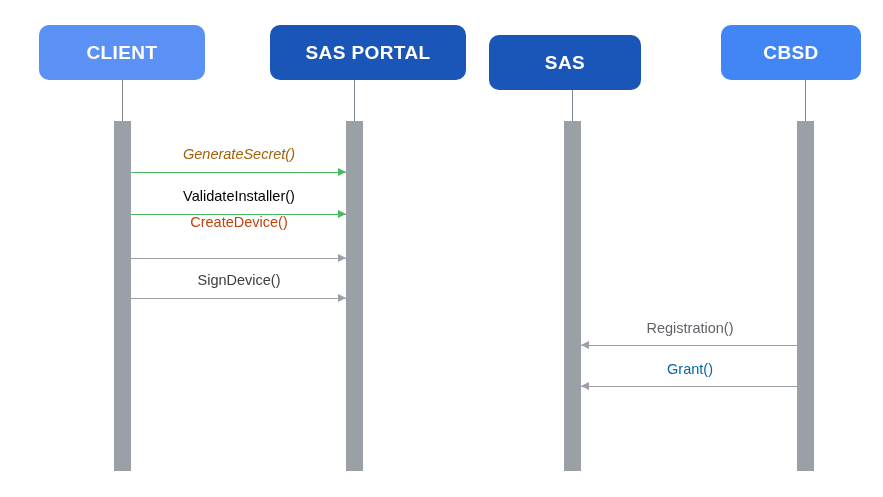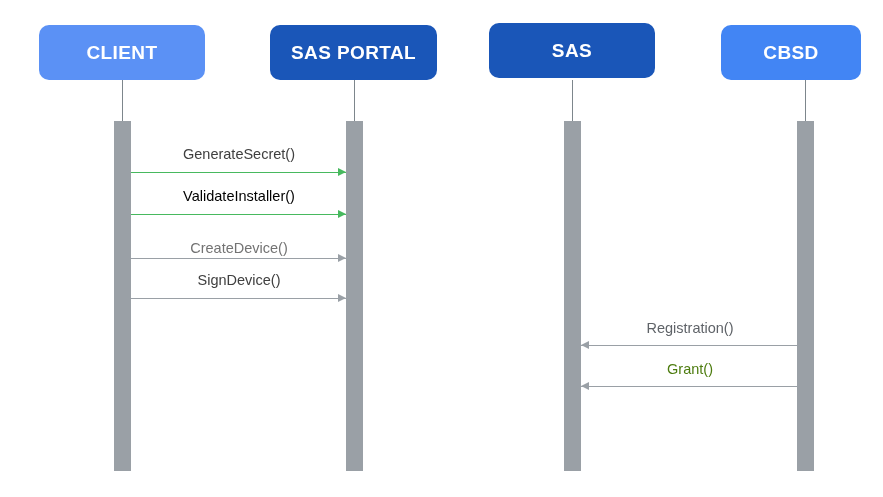--- a/index.html
+++ b/index.html
@@ -86,43 +86,43 @@
       <div class="activation-bar" style="left: 327px; top: 121px; height: 350px;"></div>
       <div class="lifeline-stem" style="left: 553px; top: 80px; height: 41px;"></div>
       <div class="activation-bar" style="left: 545px; top: 121px; height: 350px;"></div>
       <div class="lifeline-stem" style="left: 786px; top: 80px; height: 41px;"></div>
       <div class="activation-bar" style="left: 778px; top: 121px; height: 350px;"></div>
     </div>
   <div id="layer-boxes">
       <div class="participant-box" style="left: 20px; top: 25px; width: 166px; height: 55px; background: rgb(91, 145, 245);">
         <span>CLIENT</span>
       </div>
-      <div class="participant-box" style="left: 251px; top: 25px; width: 167px; height: 55px; background: rgb(26, 86, 184);">
+      <div class="participant-box" style="left: 251px; top: 25px; width: 196px; height: 55px; background: rgb(26, 86, 184);">
         <span>SAS PORTAL</span>
       </div>
-      <div class="participant-box" style="left: 470px; top: 23px; width: 166px; height: 55px; background: rgb(26, 86, 184);">
+      <div class="participant-box" style="left: 470px; top: 35px; width: 152px; height: 55px; background: rgb(26, 86, 184);">
         <span>SAS</span>
       </div>
       <div class="participant-box" style="left: 702px; top: 25px; width: 140px; height: 55px; background: rgb(66, 133, 244);">
         <span>CBSD</span>
       </div>
     </div>
   <div id="layer-messages">
       <div class="msg-line green" style="left: 112px; top: 172px; width: 215px; background: rgb(71, 185, 94);"></div>
       <div class="arrow-head right green" style="top: 168px; left: 319px; border-left-color: rgb(71, 185, 94);"></div>
-      <div class="msg-label green" style="left: 220px; top: 146px; color: #404040;">GenerateSecret()</div>
+      <div class="msg-label green" style="left: 220px; top: 146px; color: #a16207; font-style: italic;">GenerateSecret()</div>
       <div class="msg-line green" style="left: 112px; top: 214px; width: 215px; background: rgb(71, 185, 94);"></div>
       <div class="arrow-head right green" style="top: 210px; left: 319px; border-left-color: rgb(71, 185, 94);"></div>
       <div class="msg-label green" style="left: 220px; top: 188px; color: #000000;">ValidateInstaller()</div>
       <div class="msg-line" style="left: 112px; top: 258px; width: 215px; background: rgb(154, 160, 166);"></div>
       <div class="arrow-head right" style="top: 254px; left: 319px; border-left-color: rgb(154, 160, 166);"></div>
-      <div class="msg-label" style="left: 220px; top: 240px; color: #737373;">CreateDevice()</div>
+      <div class="msg-label" style="left: 220px; top: 214px; color: #c2410c;">CreateDevice()</div>
       <div class="msg-line" style="left: 112px; top: 298px; width: 215px; background: rgb(154, 160, 166);"></div>
       <div class="arrow-head right" style="top: 294px; left: 319px; border-left-color: rgb(154, 160, 166);"></div>
       <div class="msg-label" style="left: 220px; top: 272px; color: #404040;">SignDevice()</div>
       <div class="msg-line" style="left: 562px; top: 345px; width: 216px; background: rgb(154, 160, 166);"></div>
       <div class="arrow-head left" style="top: 341px; left: 562px; border-right-color: rgb(154, 160, 166);"></div>
       <div class="msg-label" style="left: 671px; top: 320px; color: rgb(95, 99, 104);">Registration()</div>
       <div class="msg-line" style="left: 562px; top: 386px; width: 216px; background: rgb(154, 160, 166);"></div>
       <div class="arrow-head left" style="top: 382px; left: 562px; border-right-color: rgb(154, 160, 166);"></div>
-      <div class="msg-label" style="left: 671px; top: 361px; color: #4d7c0f;">Grant()</div>
+      <div class="msg-label" style="left: 671px; top: 361px; color: #0369a1;">Grant()</div>
     </div>
 </div>
 
 </body></html>

